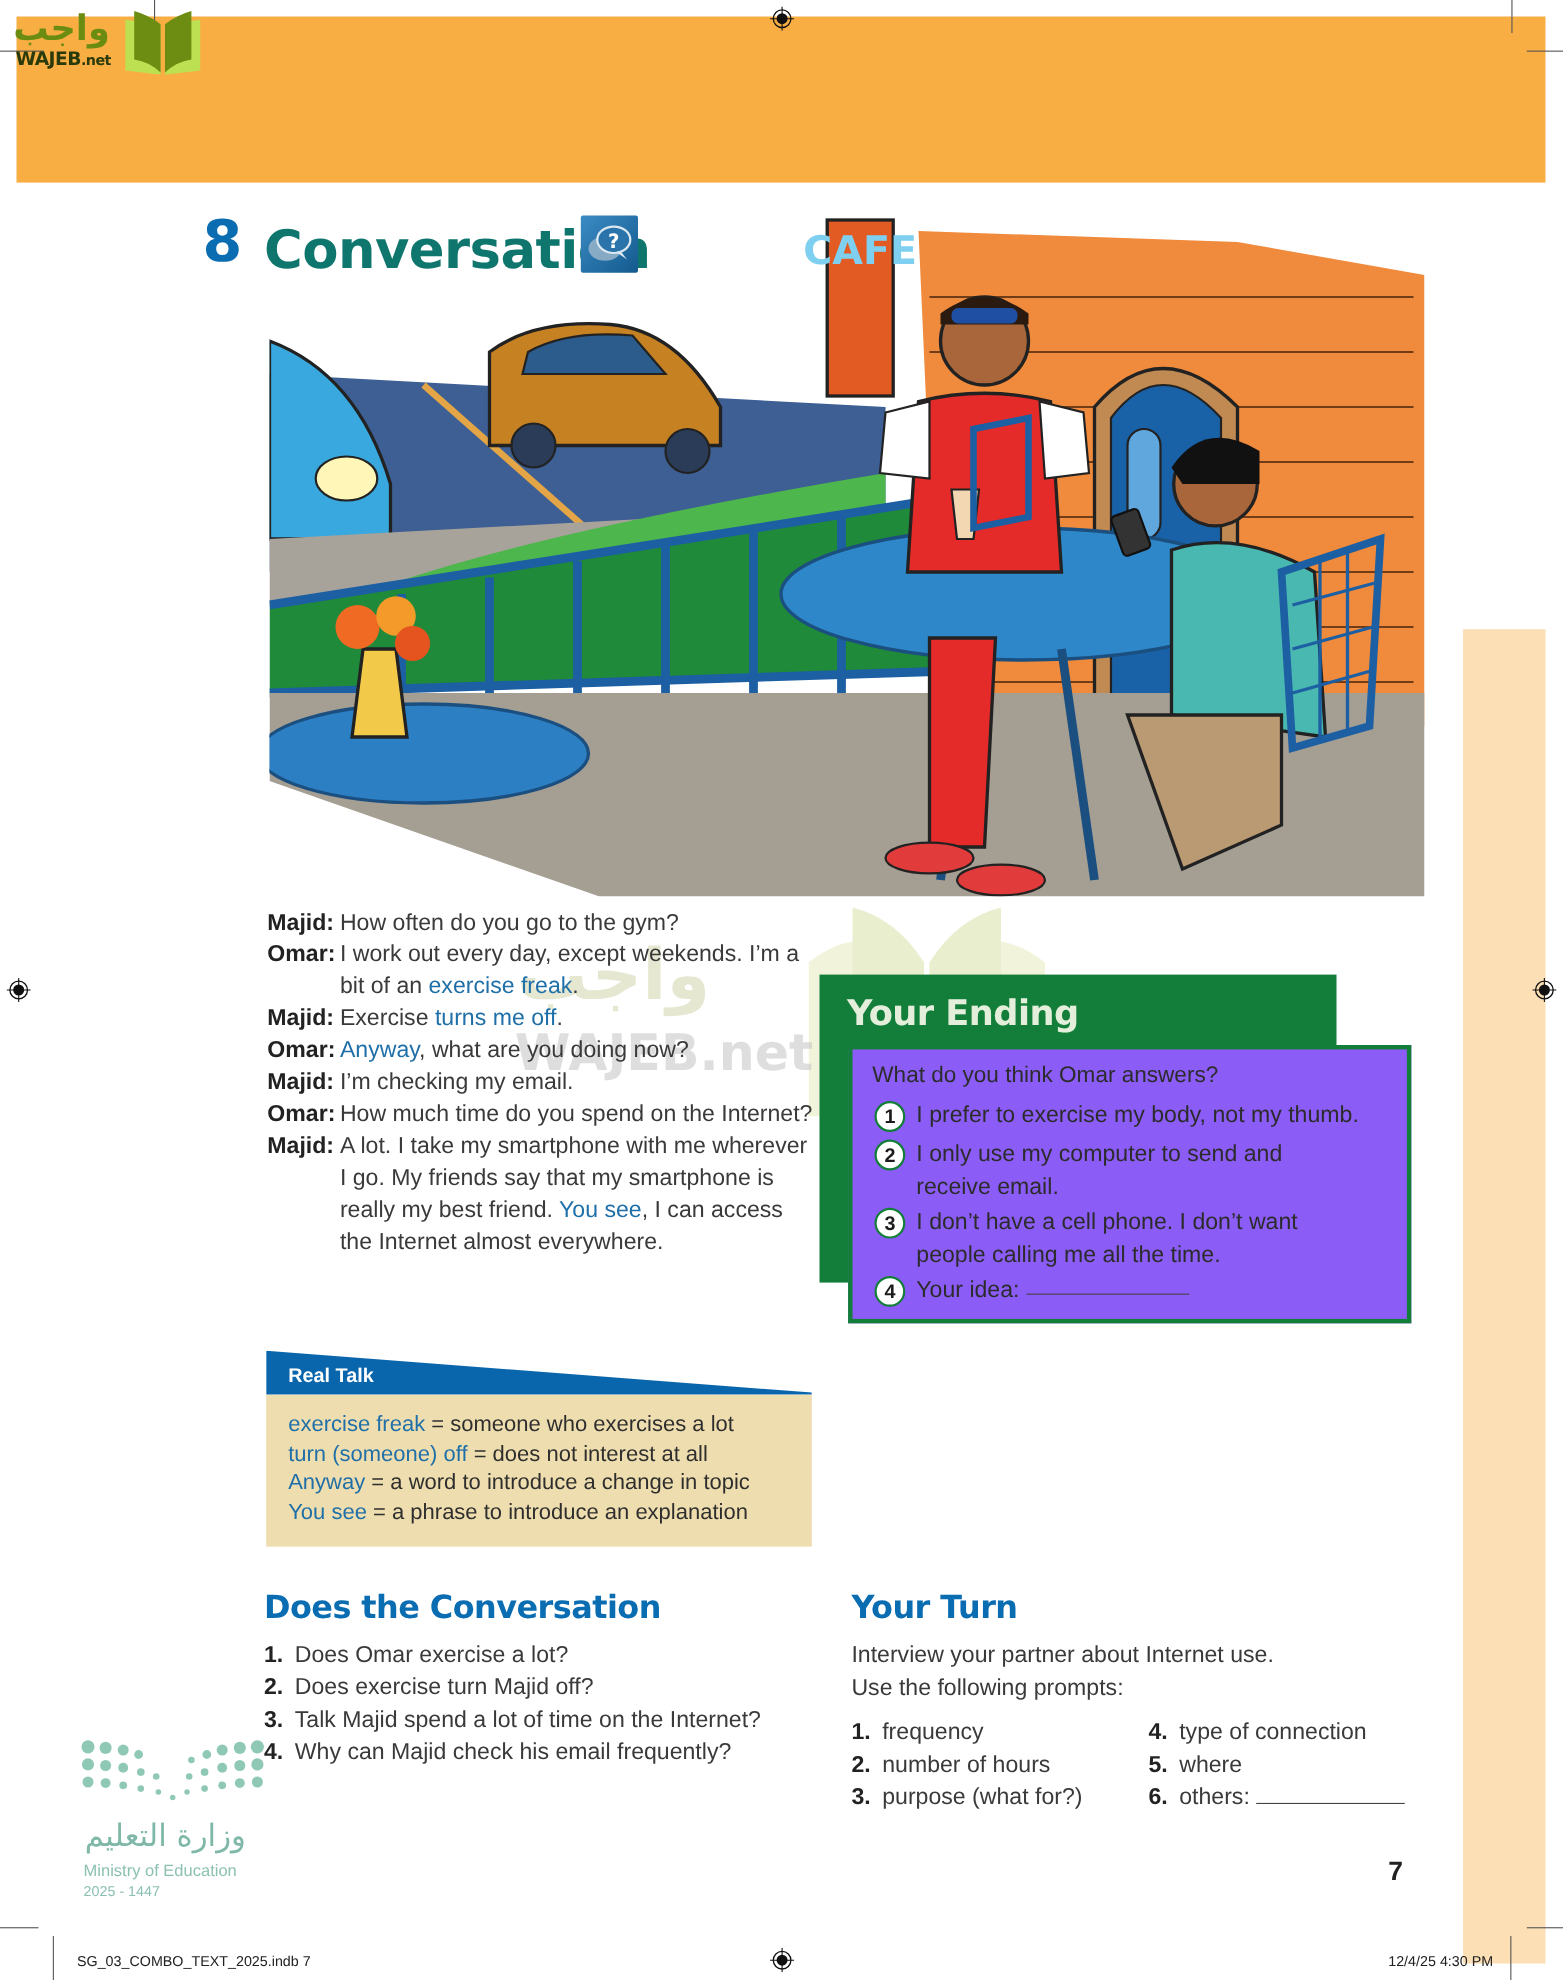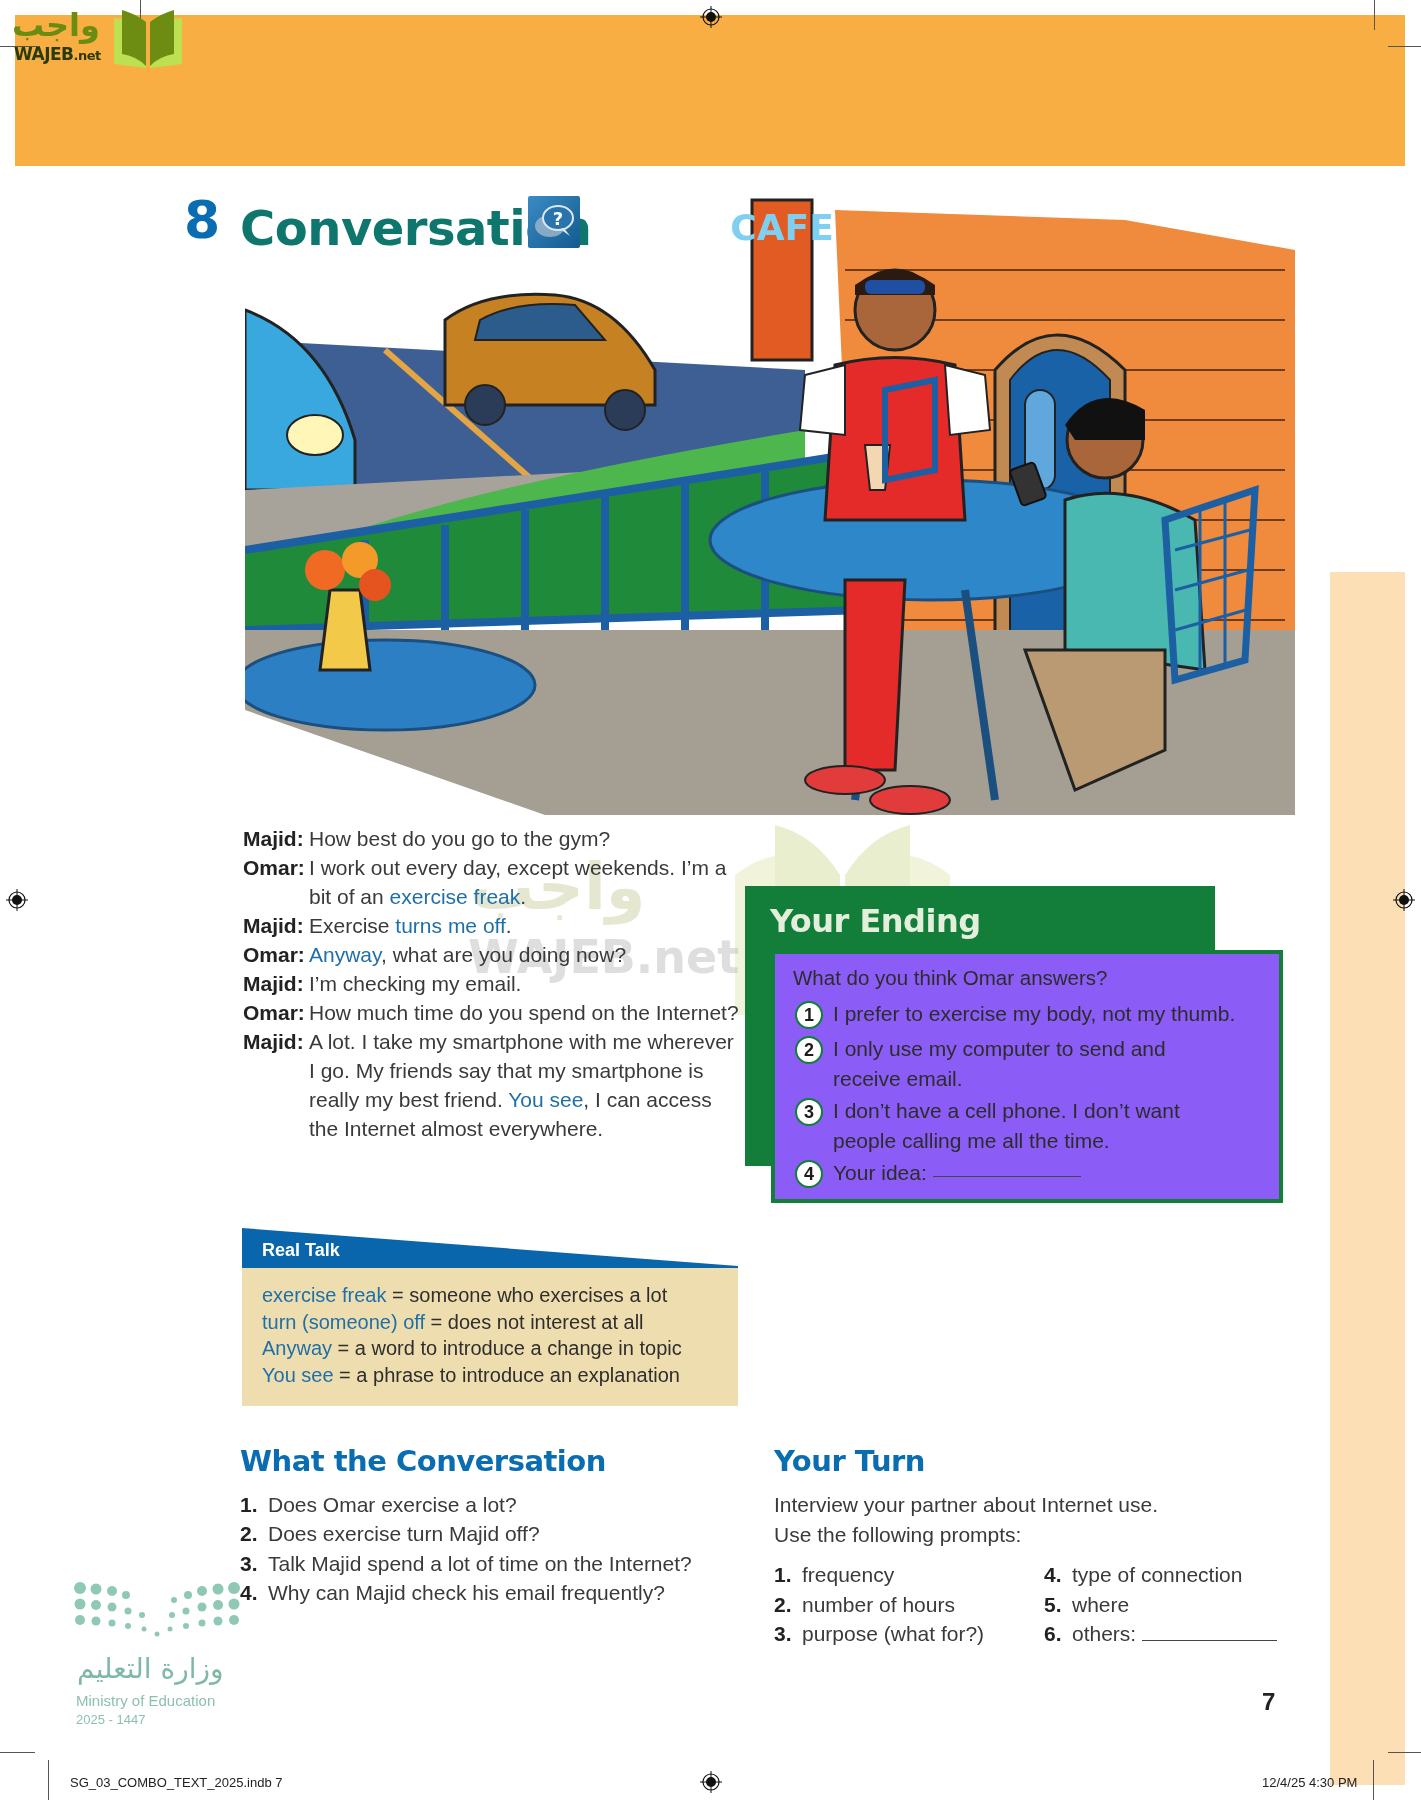--- a/index.html
+++ b/index.html
@@ -210,21 +210,21 @@
   <path d="M215 60 Q165 20 110 60 L110 200 L215 200 Z" fill="#d9e29a"></path>
   <path d="M40 10 Q80 20 105 60 L105 180 Q80 150 40 140 Z" fill="#c3d177"></path>
   <path d="M175 10 Q135 20 110 60 L110 180 Q135 150 175 140 Z" fill="#c3d177"></path>
 </svg>
 <div class="abs wm-text">واجب</div>
 <div class="abs wm-text2">WAJEB.net</div>
 
 <div class="abs dialogue" id="dialogue">
     <div class="dl-row">
       <span class="dl-speaker">Majid:</span>
-      <span class="dl-text"><span>How best do you go to the gym?</span></span>
+      <span class="dl-text"><span>How often do you go to the gym?</span></span>
     </div>
     <div class="dl-row">
       <span class="dl-speaker">Omar:</span>
       <span class="dl-text"><span>I work out every day, except weekends. I’m a bit of an </span><span class="hl">exercise freak</span><span>.</span></span>
     </div>
     <div class="dl-row">
       <span class="dl-speaker">Majid:</span>
       <span class="dl-text"><span>Exercise </span><span class="hl">turns me off</span><span>.</span></span>
     </div>
     <div class="dl-row">
@@ -276,21 +276,21 @@
     <span class="circle-num">3</span>
     <span>I don’t have a cell phone. I don’t want people calling me all the time.</span>
   </div>
   <div class="ending-item" style="top:204px;">
     <span class="circle-num">4</span>
     <span>Your idea:</span>
     <span class="blank-s" style="margin-left:6px;"></span>
   </div>
 </div>
 
-<div class="abs h2 about-h">What the Conversation</div>
+<div class="abs h2 about-h">Does the Conversation</div>
 <div class="abs about-list">
   <div><span class="num">1.</span><span>Does Omar exercise a lot?</span></div>
   <div><span class="num">2.</span><span>Does exercise turn Majid off?</span></div>
   <div><span class="num">3.</span><span>Talk Majid spend a lot of time on the Internet?</span></div>
   <div><span class="num">4.</span><span>Why can Majid check his email frequently?</span></div>
 </div>
 
 <div class="abs h2 turn-h">Your Turn</div>
 <div class="abs turn-intro">
   <div>Interview your partner about Internet use.</div>

